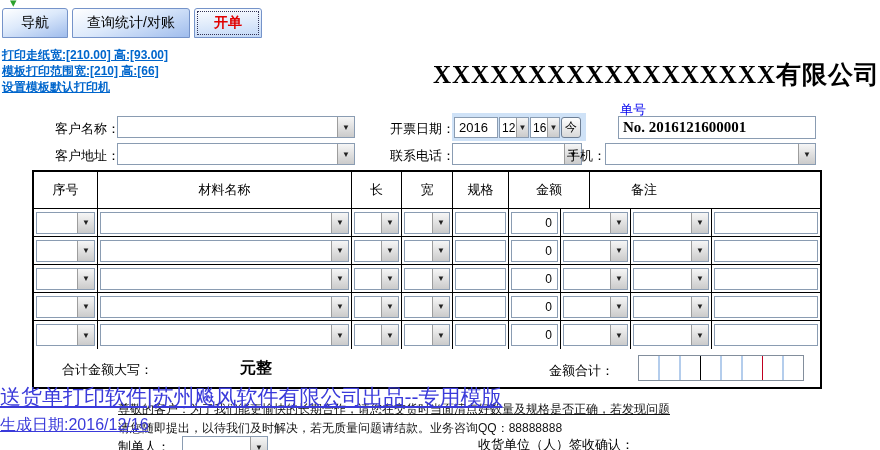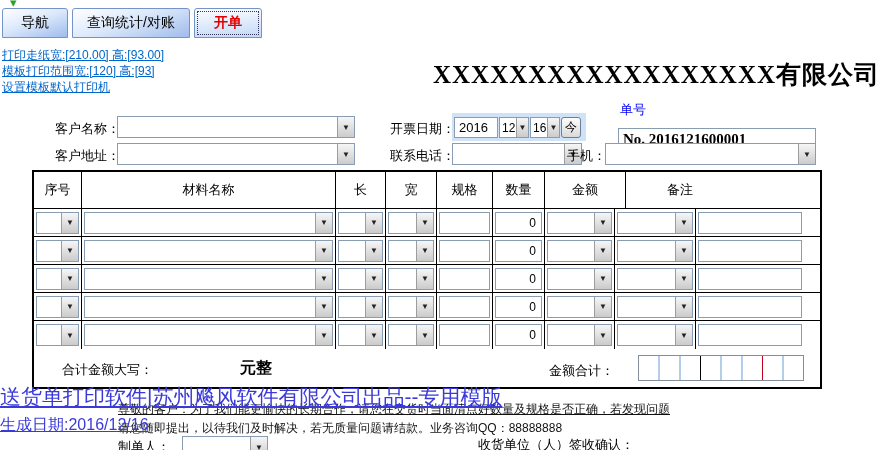--- a/index.html
+++ b/index.html
@@ -14,21 +14,21 @@
   .tab { height:30px; display:flex; align-items:center; justify-content:center;
          border:1px solid #7593c9; border-radius:3px 3px 0 0;
          background:linear-gradient(160deg,#ffffff 0%,#dce9fb 45%,#9fbcec 100%);
          font-size:14px; color:#000; cursor:default; }
   .tab.t0 { width:66px; }
   .tab.t1 { width:68px; background:linear-gradient(175deg,#fdfeff,#c2d8f7);
             outline:1px dotted #335; outline-offset:-4px; color:#e00000; font-weight:bold; }
   .tab.t2 { width:118px; }
 
   
-  .links { position:absolute; left:2px; top:47px; }
+  .links { position:absolute; left:2px; top:47px;font-weight:bold; }
   .links a { display:block; font-size:12px; line-height:16px; color:#0066cc;
              text-decoration:underline; white-space:nowrap; }
 
   
   .title { position:absolute; left:30px; right:0; top:58px; text-align:right;
            font-family:"Liberation Serif","DejaVu Serif",serif; font-weight:bold;
            font-size:25px; color:#000; letter-spacing:1px; }
 
   .lbl { position:absolute; font-size:13px; color:#000; white-space:nowrap; }
   .blue-lbl { position:absolute; font-size:13px; color:#0000ee; }
@@ -51,33 +51,33 @@
   .datep .ybox { width:44px; height:21px; background:#fff; border:1px solid #8a9cb2; font-size:13px; padding:2px 2px 0 4px; }
   .datep .dcombo { width:30px; height:21px; }
   .datep .dcombo .cbtn { width:12px; }
   .datep .dcombo .cfield { padding:3px 0 0 2px; font-size:12px; }
   .today-btn { width:20px; height:21px; border:1px solid #6d7e94; border-radius:3px;
                background:linear-gradient(#fdfdfd,#d9d9d9); font-size:12px; color:#000;
                display:flex; align-items:center; justify-content:center; }
 
   .orderbox { position:absolute; left:618px; top:116px; width:198px; height:23px;
               background:#fff; border:1px solid #8a9cb2; font-family:"Liberation Serif","DejaVu Serif",serif;
-              font-weight:bold; font-size:15px; padding:2px 0 0 4px;margin-top:12px; }
+              font-weight:bold; font-size:15px; padding:2px 0 0 4px; }
 
   
   .itable { position:absolute; left:32px; top:170px; width:790px; border:2px solid #000; background:#fff; }
   .trow { display:flex; border-bottom:1px solid #000; }
   .trow:last-child { border-bottom:none; }
   .thead { height:37px; }
   .thead .cell { display:flex; align-items:center; justify-content:center; font-size:13px; }
   .drow { height:28px; }
   .cell { border-right:1px solid #000; display:flex; align-items:center; padding:0 2px; }
   .cell:last-child { border-right:none; }
   .cell > .combo, .cell > .tboxc { flex:1; }
-  .c0{width:48px;} .c1{width:254px;} .c2{width:50px;} .c3{width:51px;} .c4{width:56px;}
+  .c0{width:64px;} .c1{width:254px;} .c2{width:50px;} .c3{width:51px;} .c4{width:56px;}
   .c5{width:52px;} .c6{width:70px;} .c7{width:81px;} .c8{width:108px;}
   .qty { text-align:right; padding-right:5px; }
 
   .totrow { height:38px; position:relative; border-bottom:none; }
   .tot-words-lbl { position:absolute; left:28px; top:12px; font-size:13px; }
   .tot-words-val { position:absolute; left:206px; top:9px; font-size:16px; font-weight:bold; }
   .tot-amt-lbl   { position:absolute; left:515px; top:13px; font-size:13px; }
   .amount-grid { position:absolute; left:604px; top:6px; width:166px; height:26px;
                  border:1px solid #828e9c; background:#fff; display:flex; }
   .agcell { flex:1; border-right:2px solid #b4cdec; }
@@ -105,21 +105,21 @@
   <span class="green-ico">▾</span>
 
   <div class="tabs">
     <div class="tab t0">导航</div>
     <div class="tab t2">查询统计/对账</div>
     <div class="tab t1">开单</div>
   </div>
 
   <div class="links">
     <a href="#">打印走纸宽:[210.00] 高:[93.00]</a>
-    <a href="#">模板打印范围宽:[120] 高:[93]</a>
+    <a href="#">模板打印范围宽:[210] 高:[66]</a>
     <a href="#">设置模板默认打印机</a>
   </div>
 
   <div class="title">XXXXXXXXXXXXXXXXXX有限公司</div>
 
   <span class="lbl" style="left:55px; top:120px;">客户名称：</span>
   <div class="combo c-custname">
     <div class="cfield"></div>
     <div class="cbtn">▼</div>
   </div>
@@ -159,21 +159,20 @@
     <div class="cbtn">▼</div>
   </div>
 
   <div class="itable">
     <div class="trow thead">
         <div class="cell c0">序号</div>
         <div class="cell c1">材料名称</div>
         <div class="cell c2">长</div>
         <div class="cell c3">宽</div>
         <div class="cell c4">规格</div>
-        <div class="cell c5">数量</div>
         <div class="cell c7">金额</div>
         <div class="cell c8">备注</div>
       </div>
     <div>
         <div class="trow drow">
           <div class="cell c0">
             <div class="combo">
               <div class="cfield"></div>
               <div class="cbtn">▼</div>
             </div>

